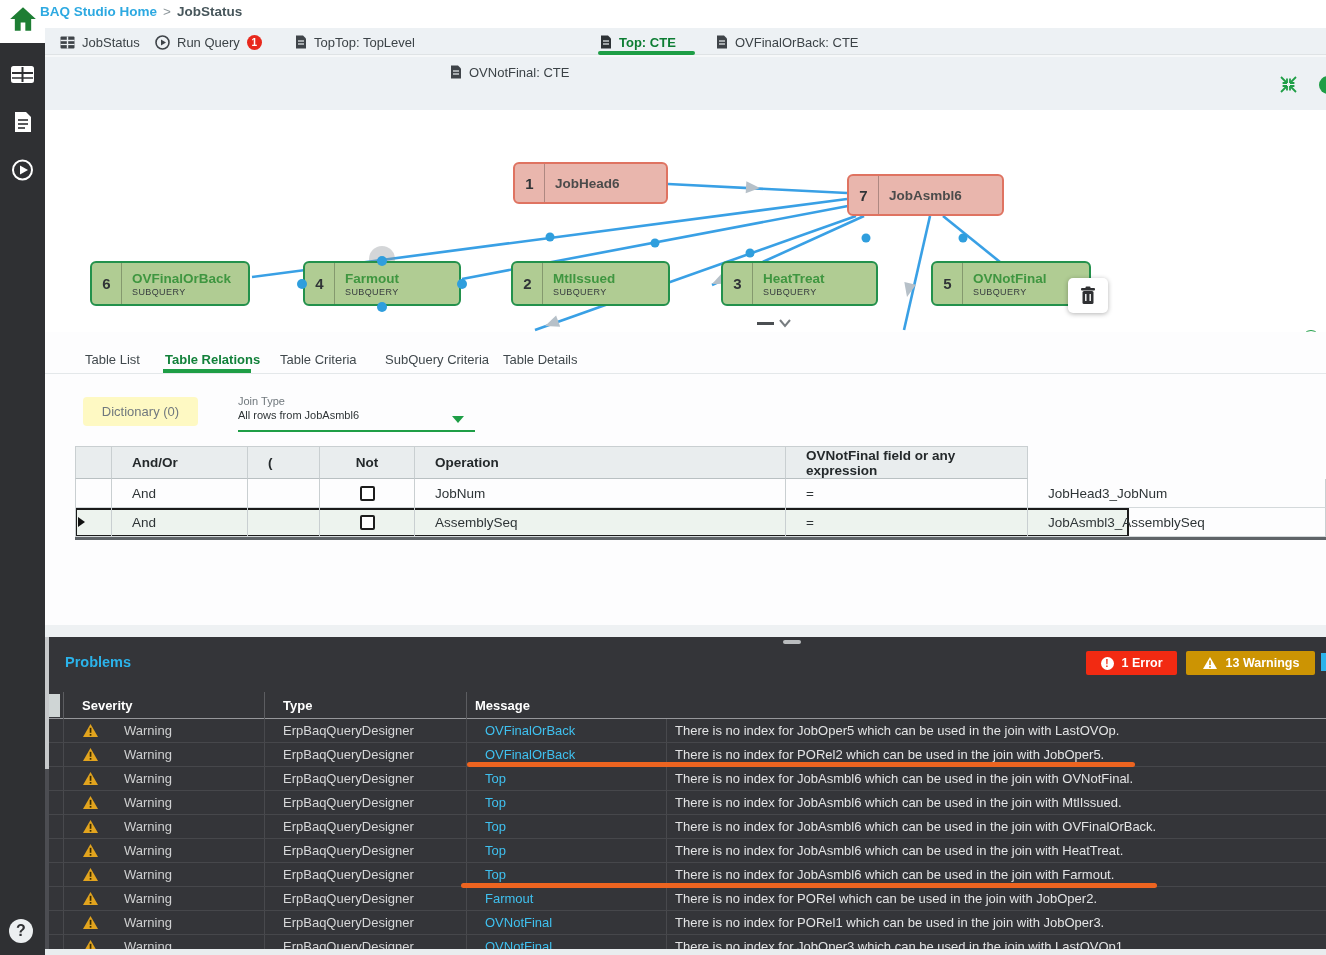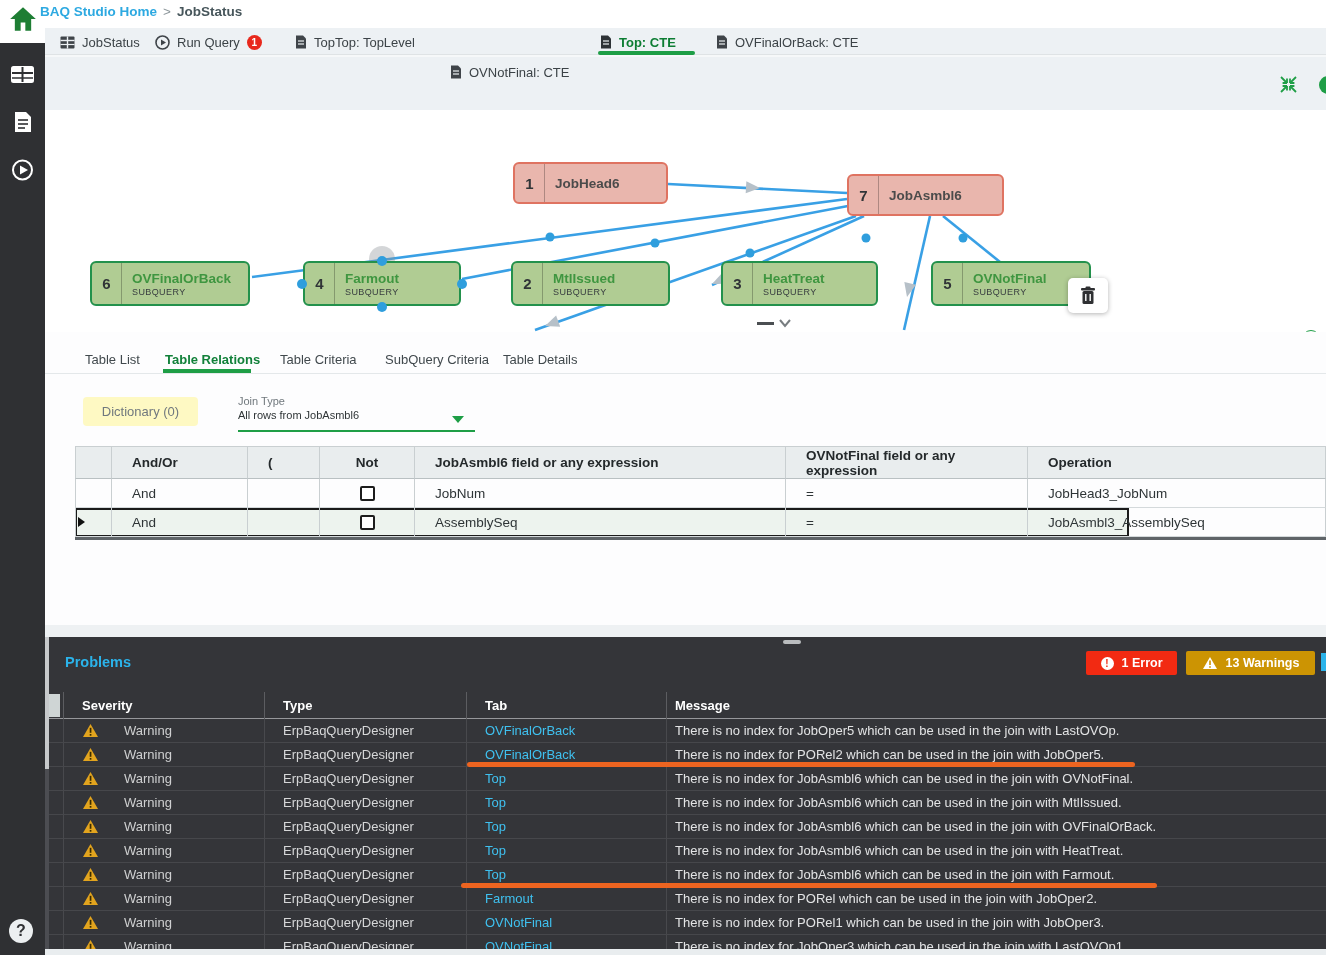--- a/index.html
+++ b/index.html
@@ -346,23 +346,22 @@
   <div class="abs" id="join-value">All rows from JobAsmbl6</div>
   <div class="abs" id="join-caret"></div>
   <div class="abs" id="join-underline"></div>
 
   <div class="abs" id="rel-grid">
     <div class="rrow" id="rel-head">
       <div></div>
       <div>And/Or</div>
       <div>(</div>
       <div class="cc">Not</div>
-      <div>JobAsmbl6 field or any expression</div>
+      <div>Operation</div>
       <div>OVNotFinal field or any expression</div>
-      <div>Operation</div>
     </div>
     <div id="rel-rows">
   <div class="rrow">
     <div></div>
     <div>And</div>
     <div></div>
     <div class="cc">
             <span class="chk"></span>
           </div>
     <div>JobNum</div>
@@ -405,21 +404,20 @@
     <span>13 Warnings</span>
   </div>
   <div class="abs" id="blue-sliver"></div>
 
   <div class="abs" id="prob-head">
     <div class="selwrap">
         <div class="selcell" style="width:14px;height:23px;"></div>
       </div>
     <div>Severity</div>
     <div>Type</div>
-    <div>Tab</div>
     <div class="msg">Message</div>
   </div>
   <div class="abs" id="prob-rows">
   <div class="prow">
     <div class="selc"></div>
     <div class="sev">
       <svg width="17" height="15" viewBox="0 0 17 15">
         <path d="M8.5 1 L16 14 H1 Z" fill="#e2a41e"></path>
         <rect x="7.7" y="4.8" width="1.7" height="5" fill="#3a2c00"></rect>
         <rect x="7.7" y="11" width="1.7" height="1.7" fill="#3a2c00"></rect>

